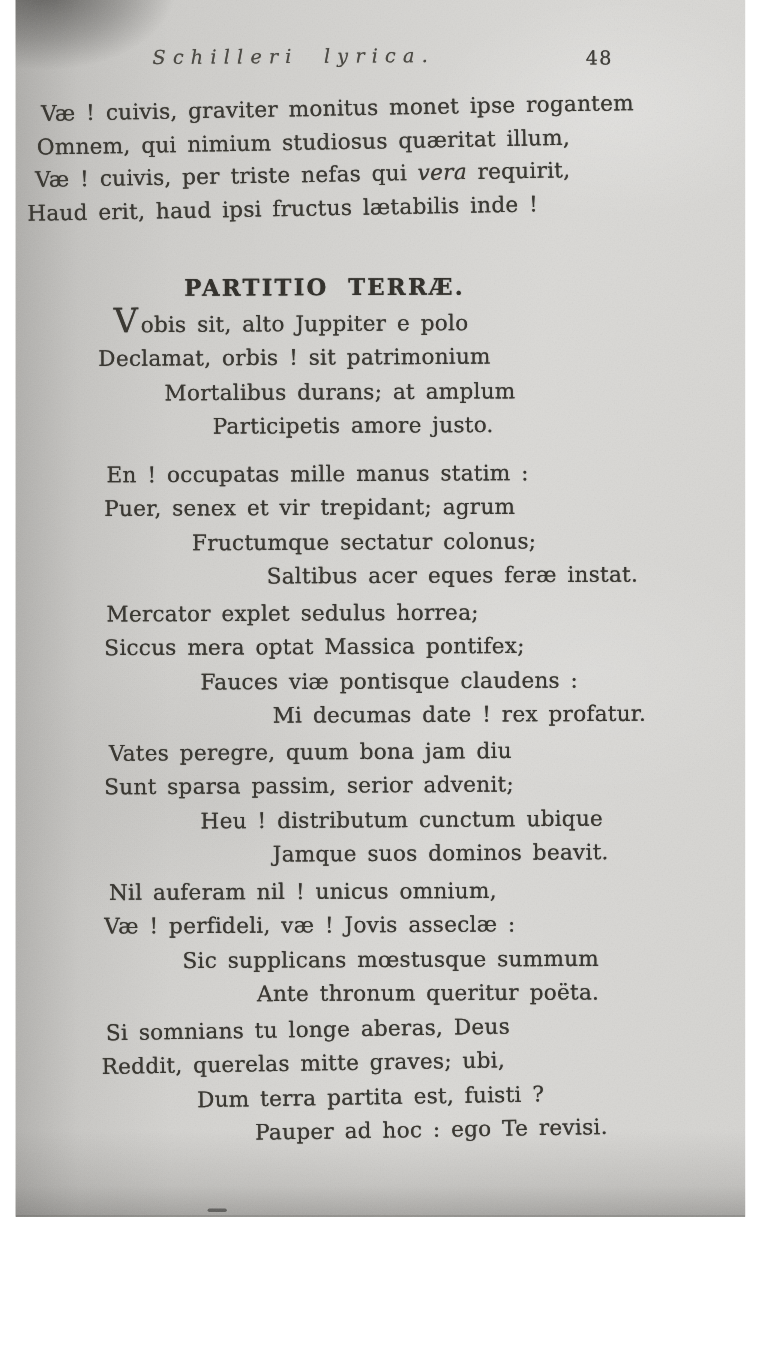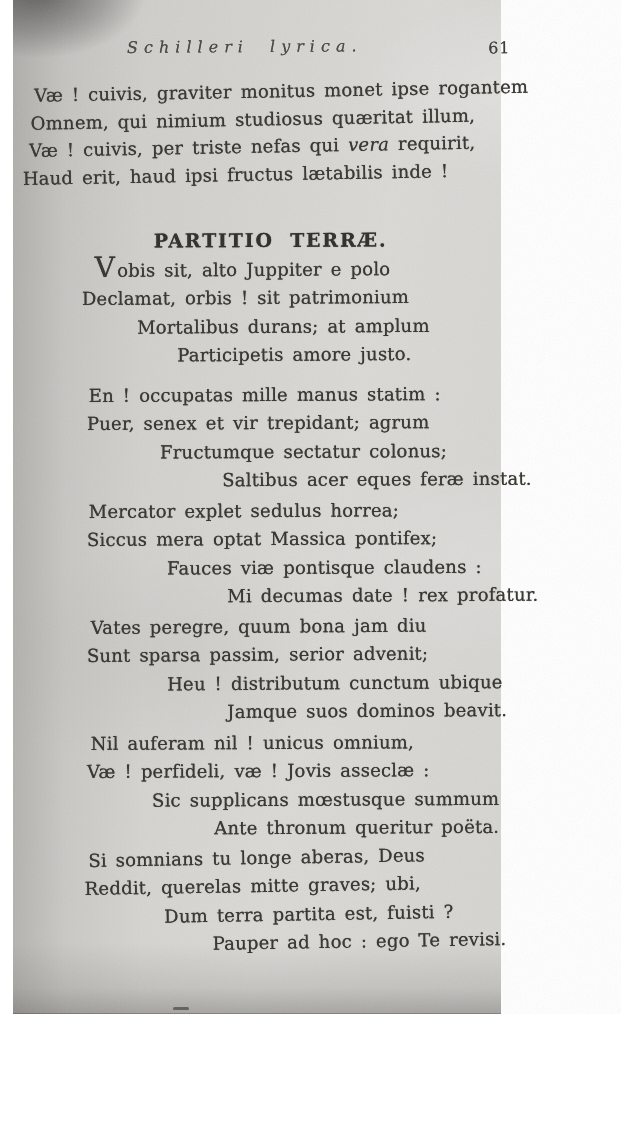--- a/index.html
+++ b/index.html
@@ -14,21 +14,21 @@
     width: 640px;
     height: 1130px;
     background: #ffffff;
     overflow: hidden;
   }
   
   .page {
     position: absolute;
     left: 13px;
     top: 0;
-    width: 488px;
+    width: 608px;
     height: 1014px;
     background:
       radial-gradient(ellipse 150px 95px at 26px -10px, rgba(33,32,30,0.60), rgba(33,32,30,0.25) 45%, rgba(33,32,30,0) 72%),
       linear-gradient(0deg, rgba(58,56,53,0.32), rgba(58,56,53,0.13) 26px, rgba(58,56,53,0.0) 72px),
       linear-gradient(90deg, rgba(66,64,61,0.20), rgba(66,64,61,0.06) 52px, rgba(0,0,0,0) 130px),
       radial-gradient(ellipse 220px 130px at 500px 90px, rgba(255,255,255,0.22), rgba(255,255,255,0) 70%),
       radial-gradient(ellipse 260px 170px at 160px 660px, rgba(88,86,82,0.07), rgba(88,86,82,0) 70%),
       radial-gradient(ellipse 240px 150px at 480px 560px, rgba(255,255,255,0.12), rgba(255,255,255,0) 70%),
       linear-gradient(100deg, #cac9c6 0%, #d3d2cf 35%, #dad9d6 62%, #d5d4d1 100%);
     box-shadow: inset 0 -1px 0 rgba(58,56,53,0.35);
@@ -152,21 +152,21 @@
   }
 </style>
 </head>
 <body>
 
 <div id="screen">
   <div class="page">
 
     <div class="running-header">
       <div class="header-title">Schilleri lyrica.</div>
-      <div class="page-number">61</div>
+      <div class="page-number">48</div>
     </div>
 
     <div class="intro">
       <div class="iline i1">Væ ! cuivis, graviter monitus monet ipse rogantem</div>
       <div class="iline i2">Omnem, qui nimium studiosus quæritat illum,</div>
       <div class="iline i3"><span>Væ ! cuivis, per triste nefas qui </span><span class="ital">vera</span><span> requirit,</span></div>
       <div class="iline i4">Haud erit, haud ipsi fructus lætabilis inde !</div>
     </div>
 
     <h1 class="poem-title">PARTITIO TERRÆ.</h1>

